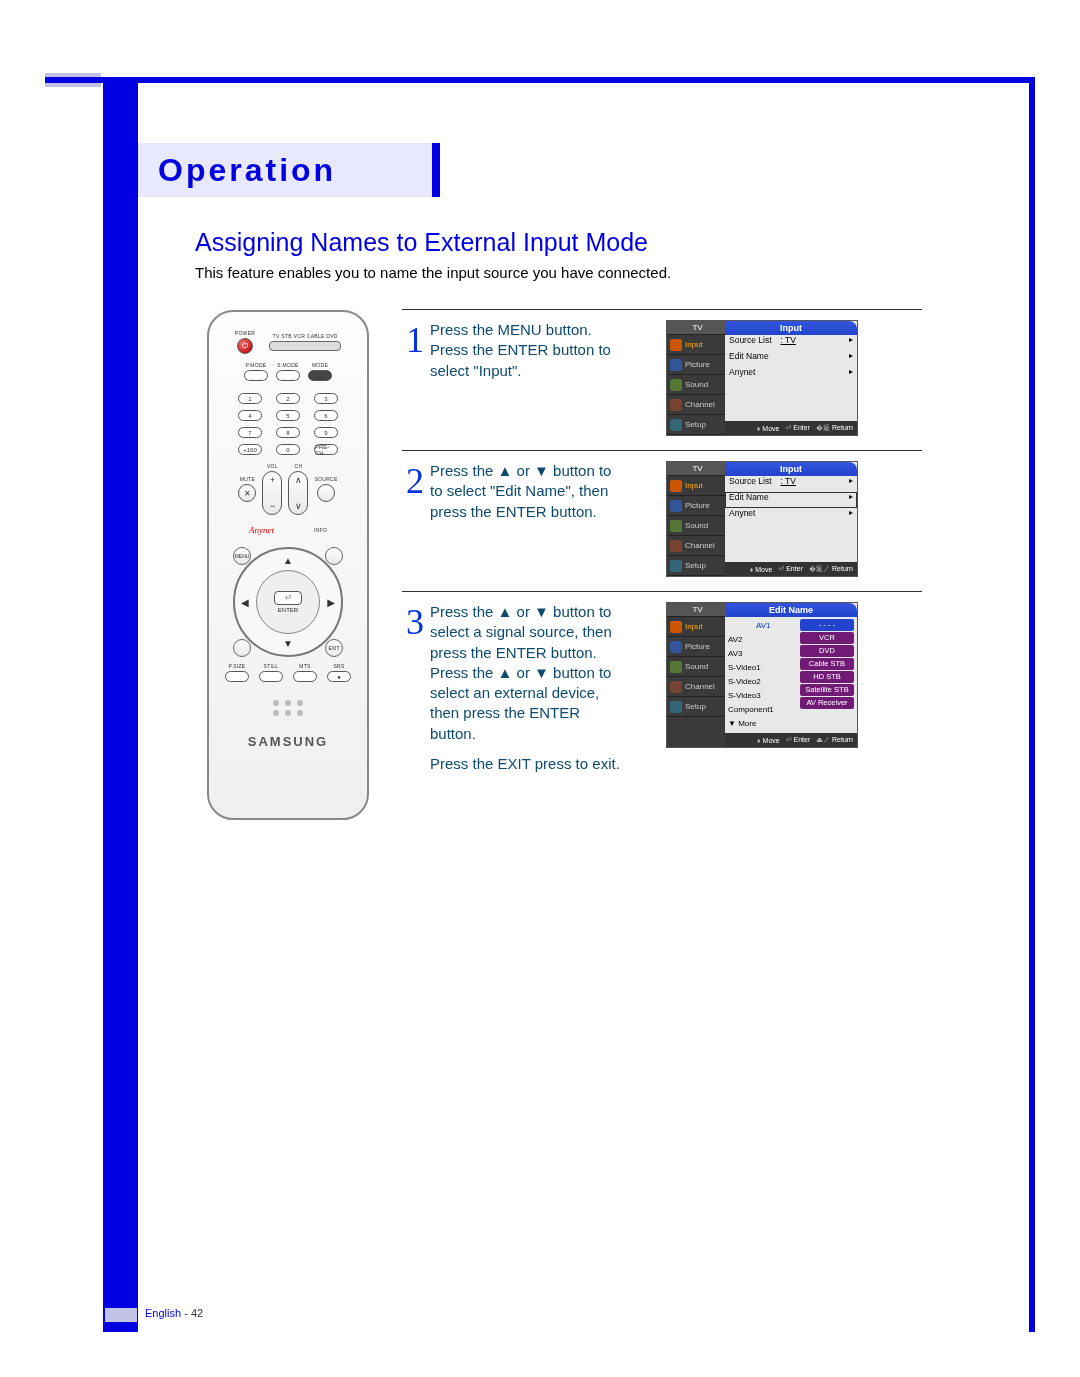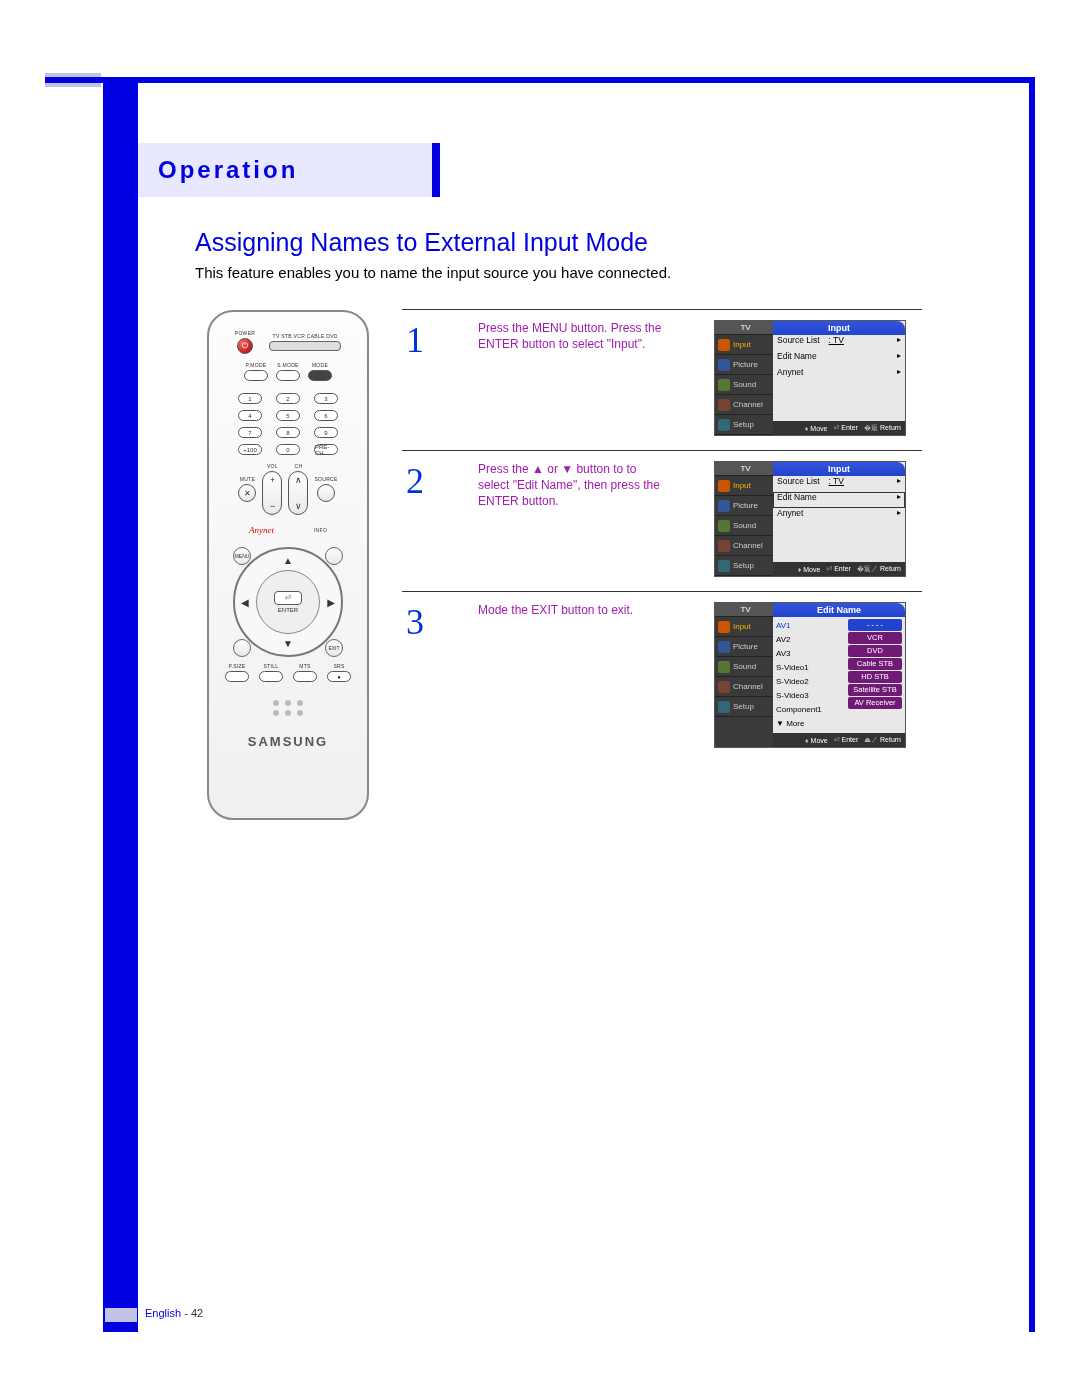--- a/index.html
+++ b/index.html
@@ -2,21 +2,21 @@
 <html><head>
 <meta charset="utf-8">
 <style>
   * { box-sizing: border-box; margin: 0; padding: 0; }
   body { background: #fff; font-family: Arial, Helvetica, sans-serif; width: 1080px; height: 1377px; position: relative; }
   .page-outer { position: absolute; left: 103px; top: 77px; right: 45px; bottom: 45px; border-top: 6px solid #0000e0; border-right: 6px solid #0000e0; }
   .page-outer::before { content:""; position:absolute; left:-58px; top:-6px; width:58px; height:6px; background:#0000e0; }
   .blue-bar { position: absolute; left: 103px; top: 83px; width: 35px; bottom: 45px; background: #0000e0; }
   .small-sq { position:absolute; left:45px; top:73px; width:56px; height:14px; background:#c3c3e8; }
   .header-block { position: absolute; left: 138px; top: 143px; height: 54px; width: 302px; background: #e8e8ff; border-right: 8px solid #0000e0; display:flex; align-items:center; padding-left:20px; }
-  .header-block h2 { color: #0000e0; font-size: 24px; font-weight: bold; letter-spacing: 3px; }
+  .header-block h2 { color: #0000e0; font-size: 32px; font-weight: bold; letter-spacing: 3px; }
   .subtitle { position: absolute; left: 195px; top: 228px; color: #0000e0; font-size: 25px; font-weight: 500; font-family: 'Trebuchet MS', Arial, sans-serif; }
   .description { position: absolute; left: 195px; top: 264px; font-size: 15px; color: #000; text-align: right; }
   .remote { position: absolute; left: 207px; top: 310px; width: 162px; height: 510px; border: 2px solid #888; border-radius: 26px; background: linear-gradient(#fdfdfd,#f0f0f0); display:flex; flex-direction:column; align-items:center; padding-top:18px; font-size:6px; color:#333; }
   .remote-row { display:flex; gap:14px; margin-bottom:8px; align-items:center; justify-content:center; width:100%; }
   .remote .lbl { font-size:5px; letter-spacing:0.3px; }
   .pwrbtn { width:16px; height:16px; border:1px solid #555; border-radius:50%; background: radial-gradient(circle at 30% 30%, #ff6666, #aa0000); display:flex; align-items:center; justify-content:center; color:#fff; font-size:8px; }
   .select-bar { width:72px; height:10px; border:1px solid #666; border-radius:4px; background:#ddd; }
   .oval { width:24px; height:11px; border:1px solid #555; border-radius:6px; background:#fff; display:flex; align-items:center; justify-content:center; font-size:6px; }
   .oval.dark { background:#444; color:#fff; }
   .num-grid { display:grid; grid-template-columns: repeat(3, 24px); grid-gap:6px 14px; margin:4px 0; }
@@ -31,38 +31,38 @@
   .dpad-outer .cornerbtn { position:absolute; width:18px; height:18px; border:1px solid #666; border-radius:50%; background:linear-gradient(#fff,#e8e8e8); font-size:5px; display:flex; align-items:center; justify-content:center; }
   .bot-row { display:grid; grid-template-columns: repeat(4, 24px); grid-gap:10px; margin-top:6px; }
   .dot { width:6px; height:6px; border-radius:3px; background:#bbb; }
   .dots { display:flex; gap:6px; margin-top:18px; }
   .brand { font-size:13px; font-weight:bold; letter-spacing:2px; color:#555; margin-top:18px; font-family: Arial, sans-serif; }
 
   .steps { position: absolute; left: 402px; top: 309px; width: 520px; }
   .steps hr.sep { border:none; border-top:1px solid #333; margin:0; }
   .step { display:flex; align-items:flex-start; padding:10px 0 8px 0; min-height:140px; }
   .step-num { color:#0033dd; font-family:'Times New Roman',serif; font-size:36px; font-weight:500; width:26px; text-align:center; margin-right:2px; line-height:1; padding-top:2px; }
-  .step-text { width:190px; font-size:12px; line-height:1.35; color:#a21caf; font-family: Arial, sans-serif; margin-left: 48px; }
+  .step-text { width:190px; font-size:15px; line-height:1.35; color:#0c4a6e; font-family: Arial, sans-serif; }
   .step-text p { margin-bottom:10px; }
   .osd { width:232px; margin-left:6px; font-size:9px; color:#fff;padding-left:40px; }
   .osd-body { display:flex; border:1px solid #555; }
   .osd-tabs { width:58px; background:#3a3a3a; display:flex; flex-direction:column; }
   .osd-tab { height:20px; display:flex; align-items:center; gap:3px; padding-left:3px; border-bottom:1px solid #222; font-size:8px; color:#ccc; }
   .osd-tab.active { color:#ffb000; }
   .osd-tab.tv { height:14px; background:#555; justify-content:center; font-size:8px; color:#fff; }
   .tab-icon { width:12px; height:12px; border-radius:2px; display:inline-block; }
   .osd-main { flex:1; background:#e8e8e8; color:#000; display:flex; flex-direction:column; }
   .osd-title { background:linear-gradient(#3355dd,#2244cc); color:#fff; font-weight:bold; height:14px; display:flex; align-items:center; justify-content:center; border-radius:0 8px 0 0; font-size:9px; }
   .osd-item { display:flex; align-items:flex-start; height:16px; padding:0 4px; font-size:8.5px; }
   .osd-item.hl { outline:1px solid #333; outline-offset:-1px; }
   .osd-item .arrow { margin-left:auto; font-size:8px; }
   .osd-foot { background:#333; height:14px; display:flex; align-items:center; justify-content:flex-end; gap:6px; padding-right:4px; font-size:7px; color:#bbb; }
   .osd-foot span em { color:#fff; font-style:normal; }
   .osd-edit-left { width:72px; font-size:8px; padding:2px 3px; line-height:14px; }
-  .osd-edit-left .hot { color:#0033cc; }
+  .osd-edit-left .hot { color:#0033cc;margin-left:28px; }
   .osd-edit-right { flex:1; display:flex; flex-direction:column; gap:1px; padding:2px 3px; font-size:7.5px; align-items:stretch; }
   .edit-pill { background:#701a75; color:#fff; border-radius:2px; text-align:center; padding:0 2px; height:12px; line-height:12px; }
   .edit-pill.sel { background:#2244cc; }
   .osd-edit-wrap { display:flex; background:#e8e8e8; color:#000; flex:1; }
   .page-num { position:absolute; left:145px; bottom:58px; font-size:11px; color:#333; }
   .page-num .lang { color:#0000e0; }
   .page-num-pre { position:absolute; left:105px; bottom:55px; width:32px; height:14px; background:#c3c3e8; }
   .osd-item .val { margin-left:9px;text-decoration:underline; }
 </style>
 </head>
@@ -303,21 +303,23 @@
             </div>
         </div>
       </div>
     </div>
   </div>
   <hr class="sep">
 
   <div class="step" style="min-height:180px;">
     <div class="step-num">3</div>
     <div class="step-text">
-      <p>Mode the EXIT button to exit.</p>
+      <p>Press the ▲ or ▼ button to select a signal source, then press the ENTER button.
+Press the ▲ or ▼ button to select an external device, then press the ENTER button.</p>
+      <p>Press the EXIT press to exit.</p>
     </div>
     <div class="osd">
       <div class="osd-body">
         <div class="osd-tabs">
           <div class="osd-tab tv">TV</div>
           <div class="osd-tab active">
               <span class="tab-icon" style="background:#cc5500;"></span>
               <span>Input</span>
             </div>
           <div class="osd-tab">

